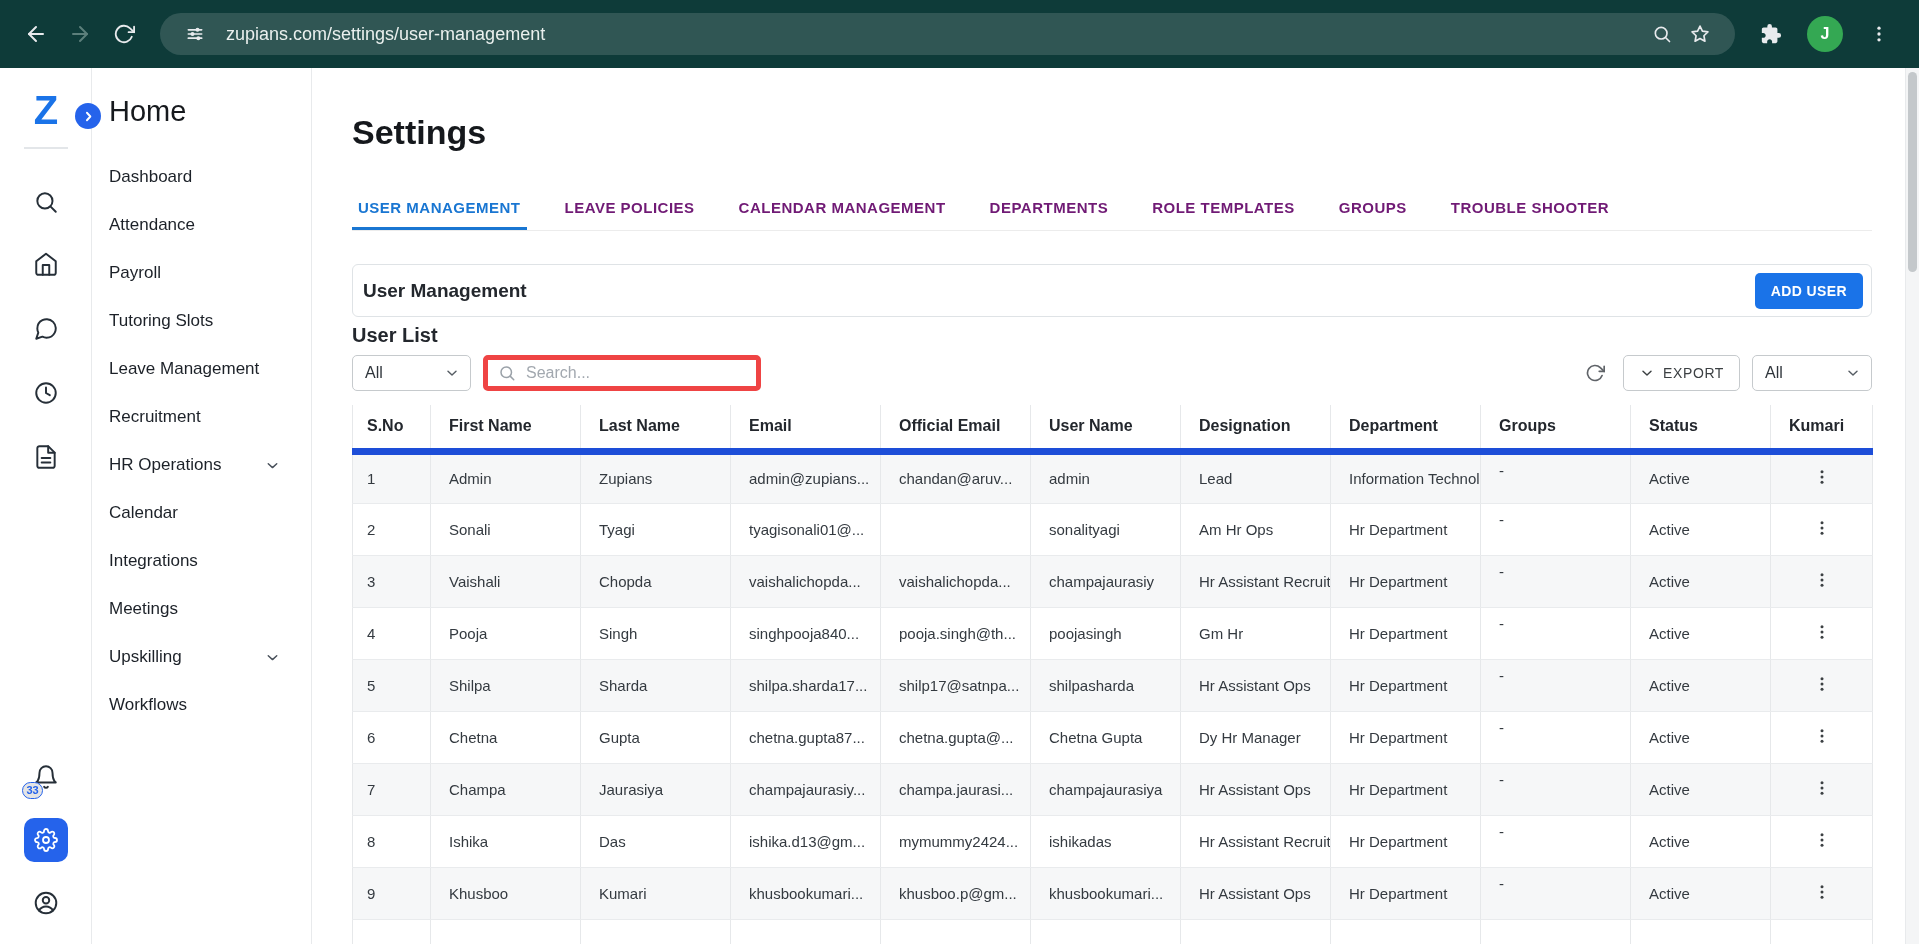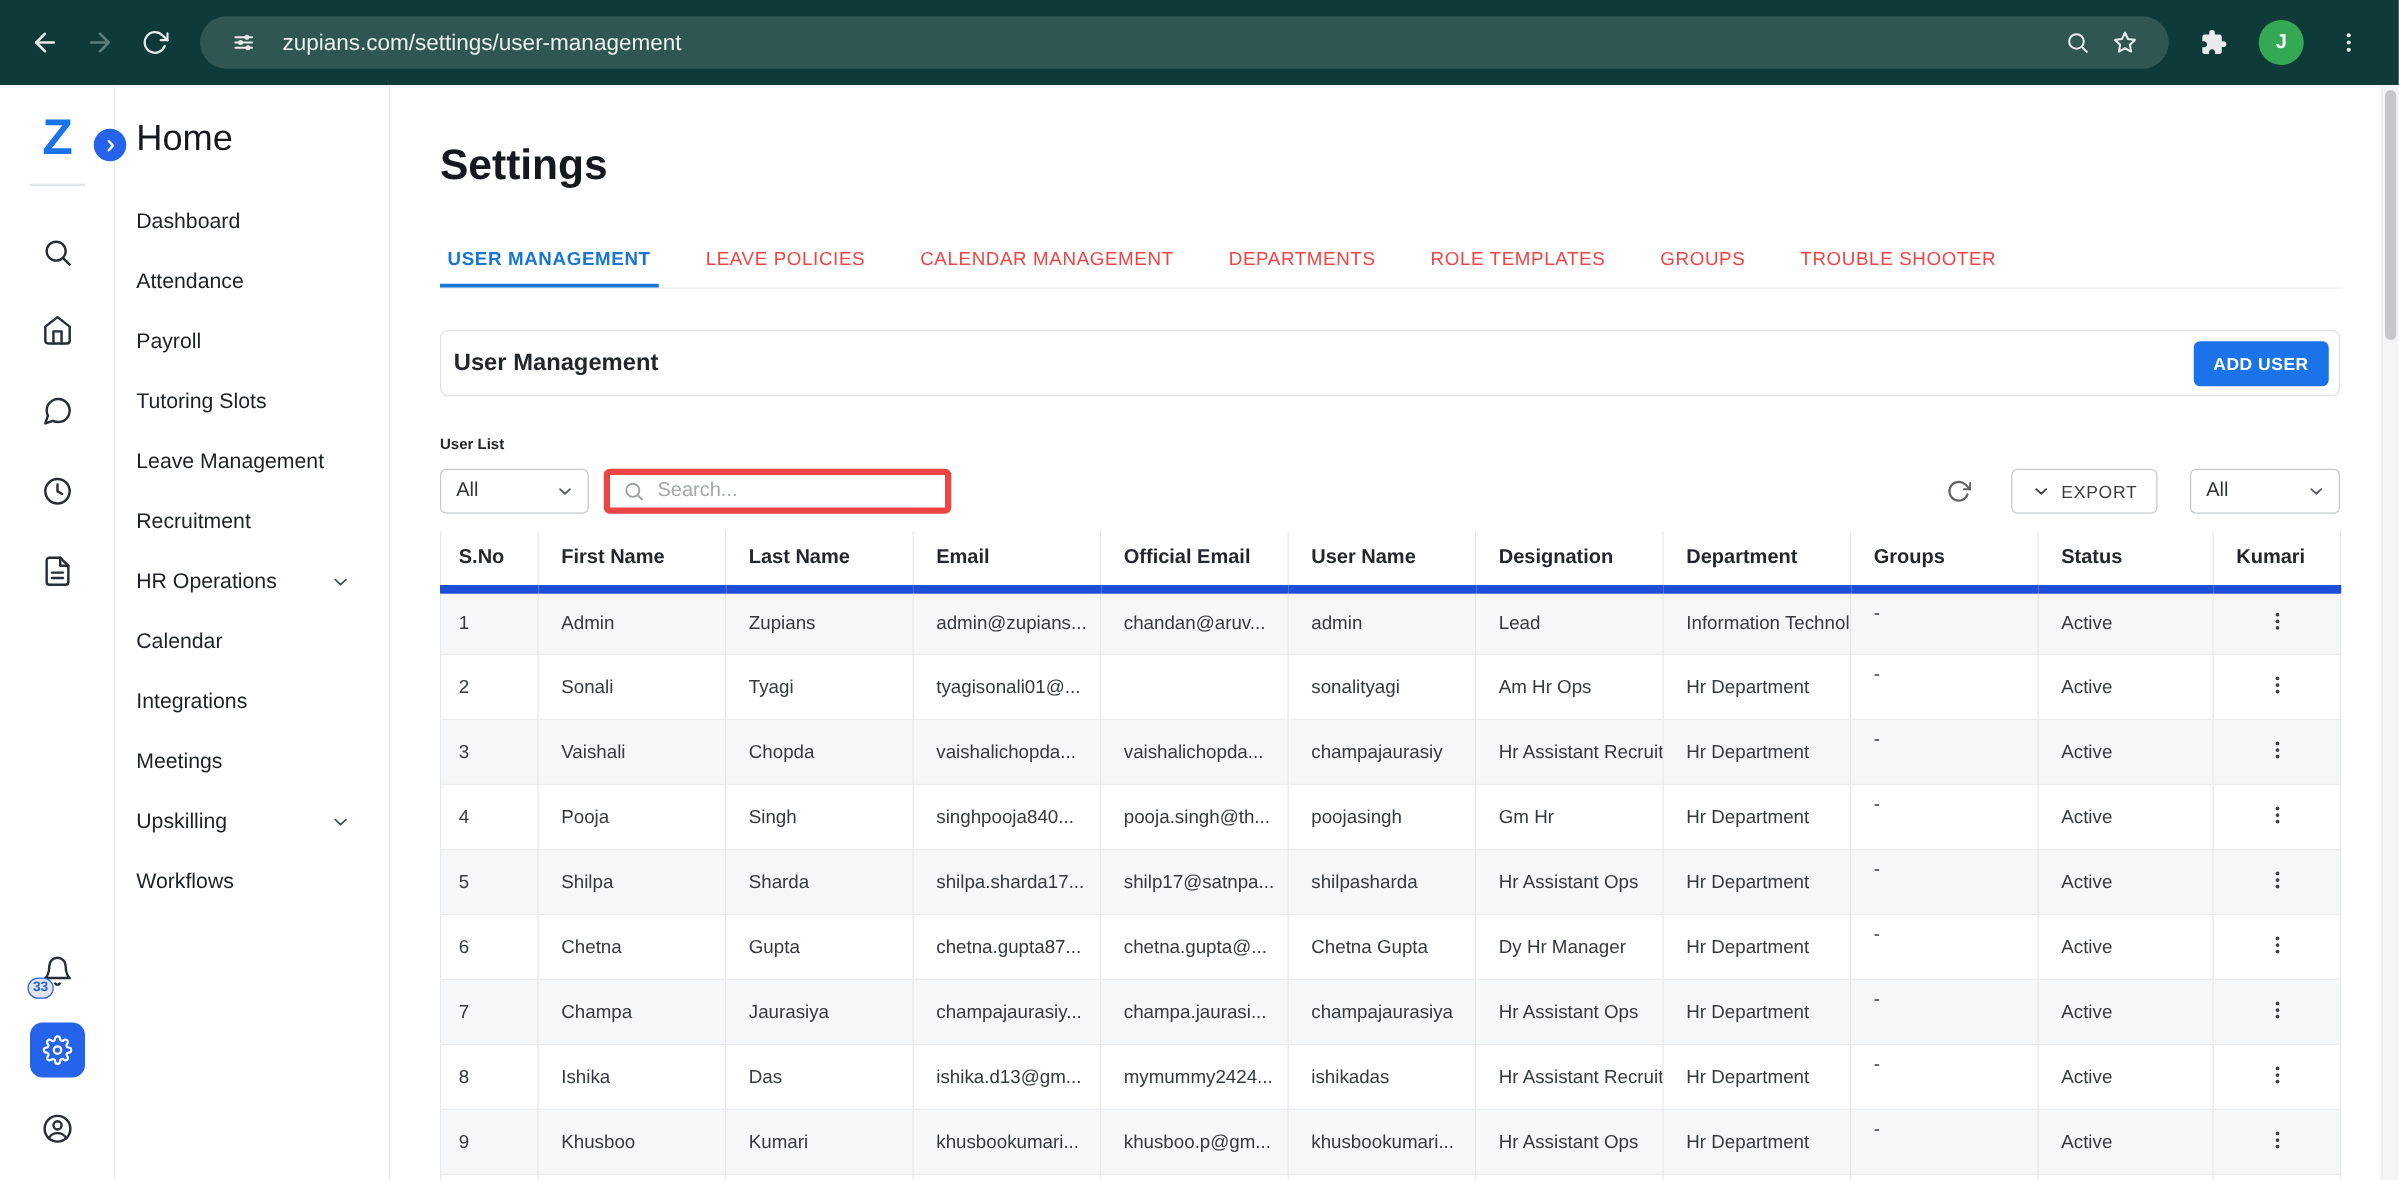--- a/index.html
+++ b/index.html
@@ -62,45 +62,45 @@
   .nav-item { height:48px; display:flex; align-items:center; padding:0 30px 0 17px;
     font-size:17px; color:#1c2128; cursor:pointer; }
   .nav-item svg { margin-left:auto; color:#474f59; }
 
   
   .main { position:fixed; top:68px; left:312px; right:0; bottom:0; background:#fff; overflow:hidden; }
   .content { width:1520px; margin-left:40px; }
   .page-title { margin:44px 0 0 0; font-size:34px; line-height:40px; font-weight:700; color:#15181c; }
 
   .tabs { display:flex; gap:32px; margin-top:36px; border-bottom:1px solid #ececec; }
-  .tab { height:42px; display:flex; align-items:center; font-size:15px; font-weight:400;
-    letter-spacing:0.5px; color:#ef4444; padding:0 6px; border-bottom:3px solid transparent;
+  .tab { height:42px; display:flex; align-items:center; font-size:15px; font-weight:700;
+    letter-spacing:0.5px; color:#701a75; padding:0 6px; border-bottom:3px solid transparent;
     cursor:pointer; white-space:nowrap; }
   .tab.active { color:#1976d2; border-bottom-color:#1976d2; font-weight:600; }
 
   .panel { margin-top:33px; height:53px; border:1px solid #dfe3e6; border-radius:6px;
     display:flex; align-items:center; justify-content:space-between; padding:0 8px 0 10px; }
   .panel-title { font-size:19px; font-weight:700; color:#23272d; }
   .add-btn { background:#1a73e8; color:#fff; font-size:14px; font-weight:700;
     letter-spacing:0.4px; border-radius:5px; height:36px; padding:0 16px; }
 
-  .list-title { margin-top:28px; font-size:12px; line-height:21px; font-weight:700; color:#23272d; }
+  .list-title { margin-top:8px; font-size:20px; line-height:21px; font-weight:700; color:#23272d; }
   .controls { margin-top:9px; display:flex; align-items:center; }
   .select { height:36px; border:1px solid #c6cacd; border-radius:5px; background:#fff;
     display:flex; align-items:center; justify-content:space-between; font-size:16px;
     color:#2f353b; padding:0 10px 0 12px; cursor:pointer; }
   .select svg { color:#565d64; }
   .sel-status { width:119px; }
   .sel-pagesize { width:120px; }
   .searchbox { margin-left:12px; width:278px; height:36px; border:5px solid #ef4444;
     border-radius:5px; display:flex; align-items:center; padding:0 10px; color:#9aa1a8; }
   .searchbox input { border:none; outline:none; flex:1; margin-left:8px; font-size:16px;
     font-family:inherit; color:#2f353b; min-width:0; background:transparent; }
   .searchbox input::placeholder { color:#a2a8af; }
-  .ctrl-right { margin-left:auto; display:flex; align-items:center; gap:26px; }
+  .ctrl-right { margin-left:auto; display:flex; align-items:center; gap:12px; }
   .refresh-ctrl { color:#5f6368; width:32px; height:32px; display:flex; align-items:center; justify-content:center; }
   .export-btn { height:36px; border:1px solid #c6cacd; border-radius:5px; background:#fff;
     display:flex; align-items:center; gap:8px; padding:0 15px; font-size:14px;
     font-weight:500; letter-spacing:0.6px; color:#3c4043; }
 
   .table-wrap { margin-top:14px; }
   table { border-collapse:collapse; table-layout:fixed; width:1520px; }
   th, td { border-right:1px solid #e6e8ea; overflow:hidden; white-space:nowrap; text-align:left; }
   th:first-child, td:first-child { border-left:1px solid #e6e8ea; }
   th { height:46px; padding:0 8px 0 18px; font-size:16px; font-weight:600; color:#23272d;

